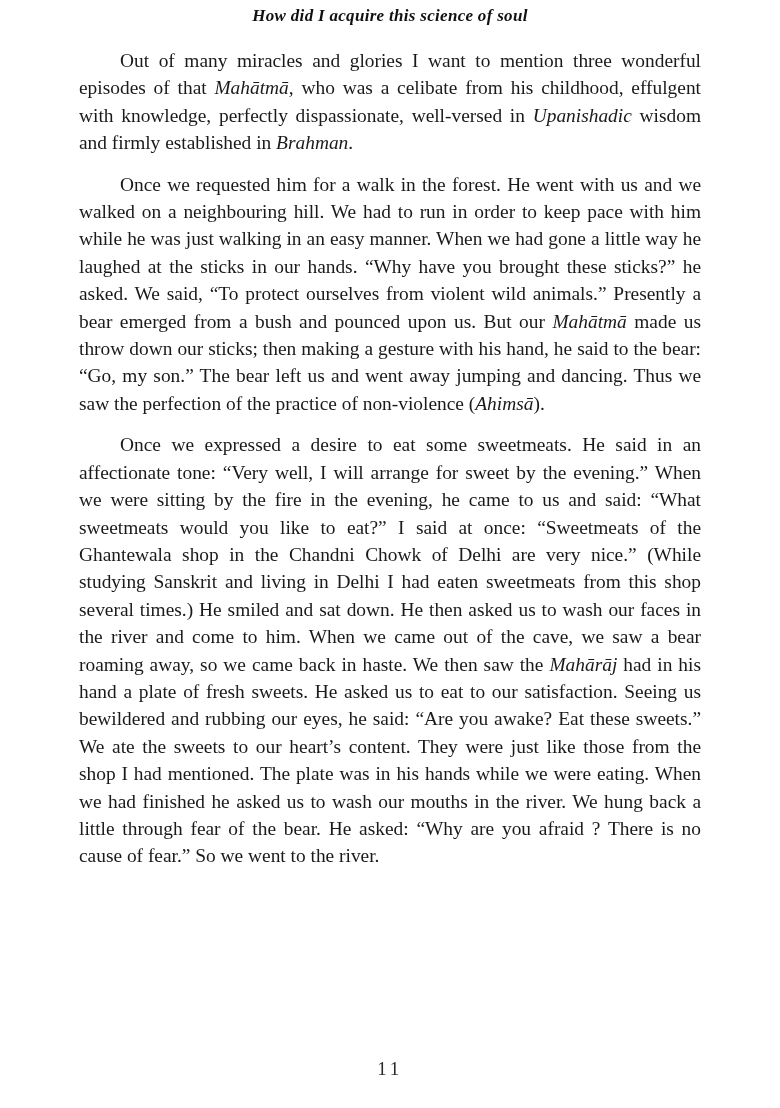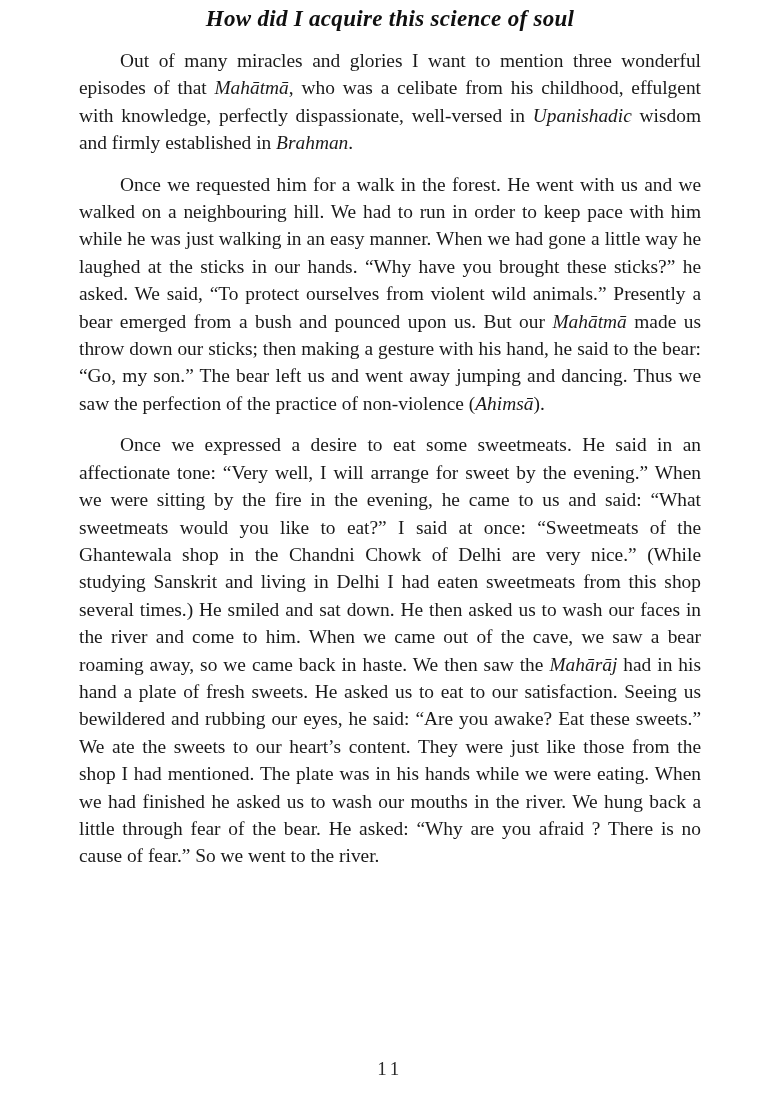--- a/index.html
+++ b/index.html
@@ -22,21 +22,21 @@
     box-sizing: border-box;
   }
   .running-header {
     position: absolute;
     top: 6px;
     left: 0;
     width: 780px;
     text-align: center;
     font-weight: bold;
     font-style: italic;
-    font-size: 23px;
+    font-size: 17px;
     letter-spacing: 0.3px;
     color: #101010;
   }
   .body-block {
     position: absolute;
     top: 47px;
     left: 79px;
     width: 622px;
   }
   p.para {

